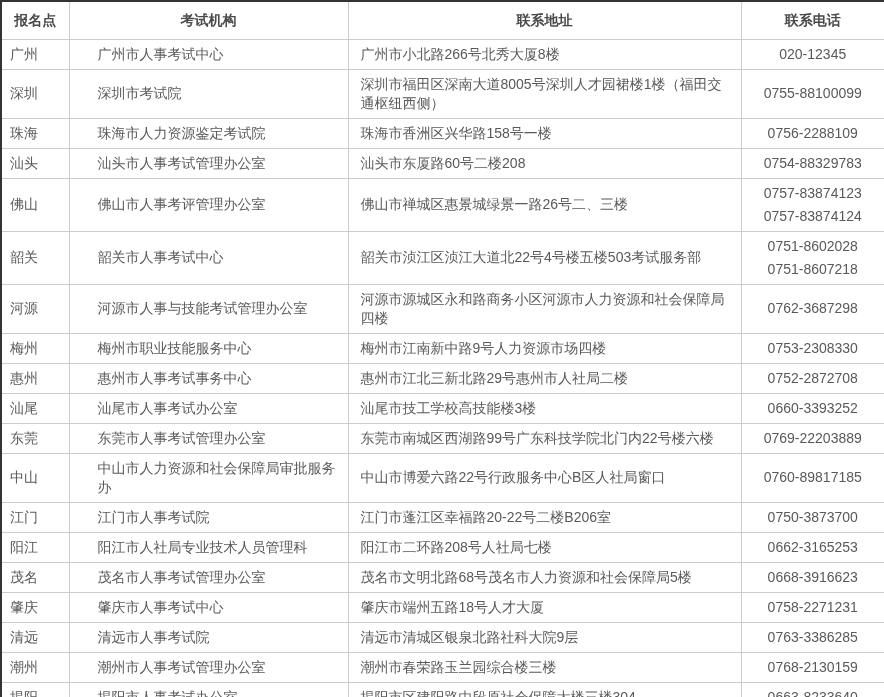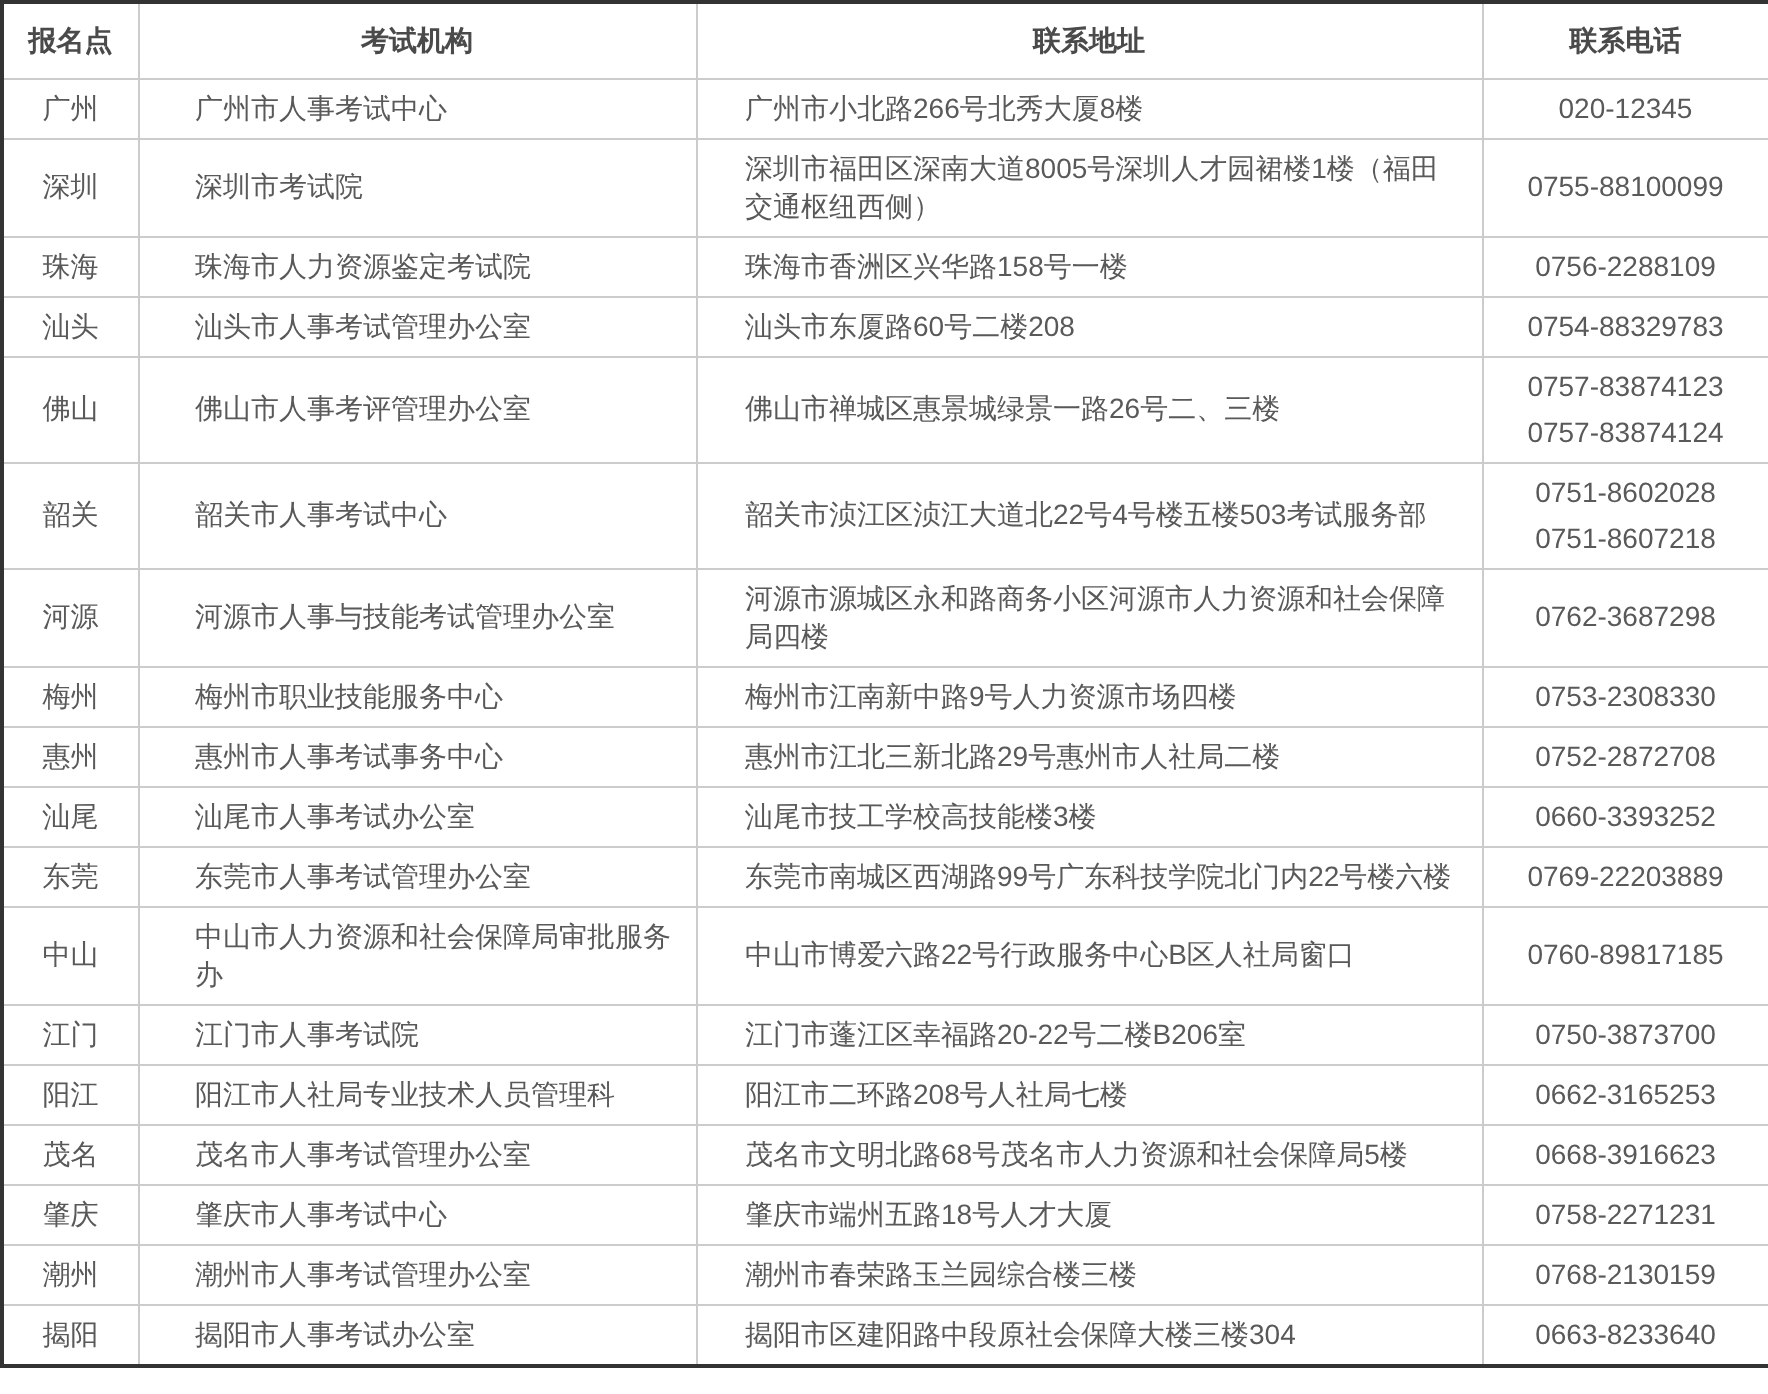--- a/index.html
+++ b/index.html
@@ -35,23 +35,23 @@
     vertical-align:middle;
     word-break:break-all;
   }
   thead th{
     font-weight:bold;
     color:var(--header-text);
     text-align:center;
     height:38px;
   }
   td{height:30px;}
-  td.city-cell{text-align:center;}
+  td.city-cell{}
   td.org-cell{text-align:left;padding-left:28px;}
-  td.address-cell{text-align:left;padding-left:24px;}
+  td.address-cell{text-align:left;padding-left:12px;}
   td.phone-cell{text-align:center;}
   .phone-line{line-height:19px;}
   .phone-line + .phone-line{margin-top:4px;}
 </style>
 </head>
 <body>
 
 <table class="contact-table">
   <colgroup>
     <col class="c-city">
@@ -208,20 +208,28 @@
 
   <tr>
     <td class="city-cell">肇庆</td>
     <td class="org-cell">肇庆市人事考试中心</td>
     <td class="address-cell">肇庆市端州五路18号人才大厦</td>
     <td class="phone-cell">
           <div class="phone-line">0758-2271231</div>
         </td>
   </tr>
 
+  <tr>
+    <td class="city-cell">清远</td>
+    <td class="org-cell">清远市人事考试院</td>
+    <td class="address-cell">清远市清城区银泉北路社科大院9层</td>
+    <td class="phone-cell">
+          <div class="phone-line">0763-3386285</div>
+        </td>
+  </tr>
 
   <tr>
     <td class="city-cell">潮州</td>
     <td class="org-cell">潮州市人事考试管理办公室</td>
     <td class="address-cell">潮州市春荣路玉兰园综合楼三楼</td>
     <td class="phone-cell">
           <div class="phone-line">0768-2130159</div>
         </td>
   </tr>
 

